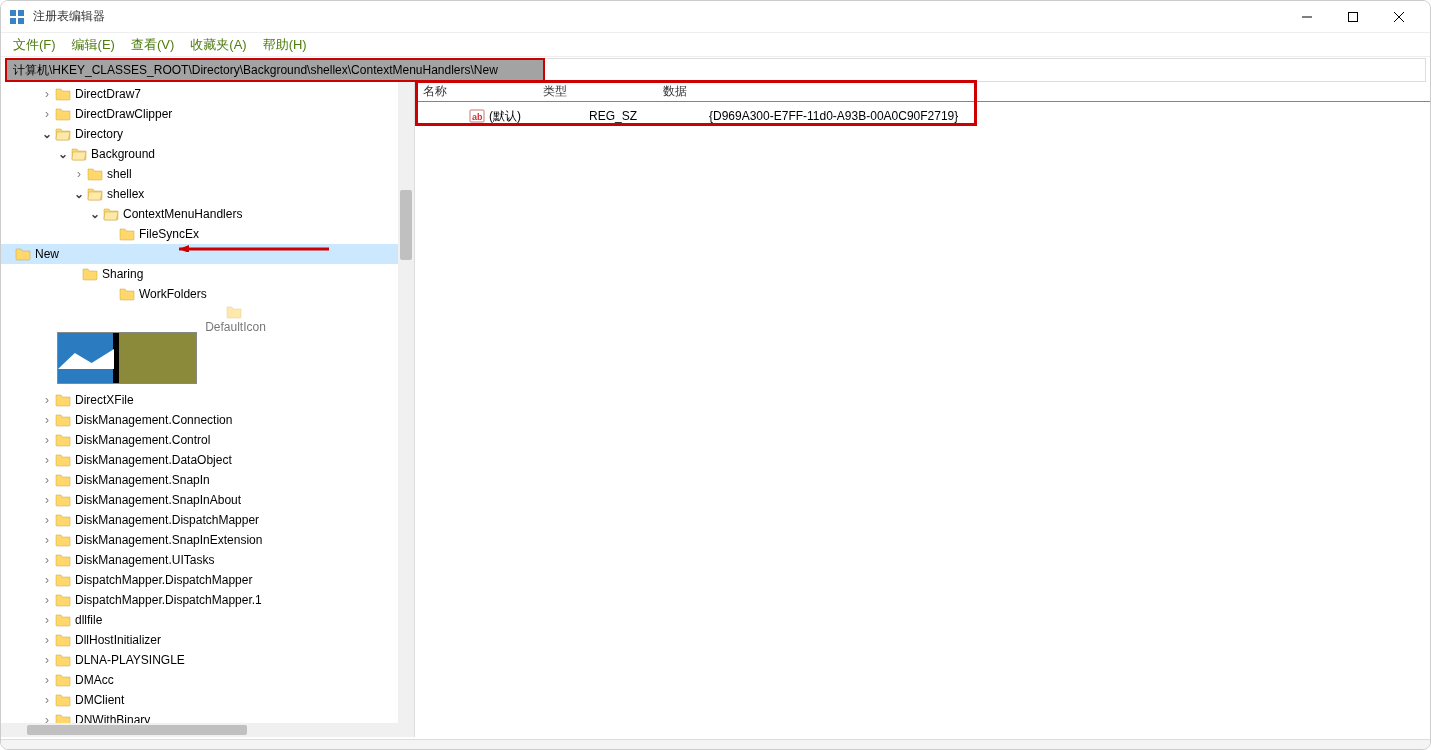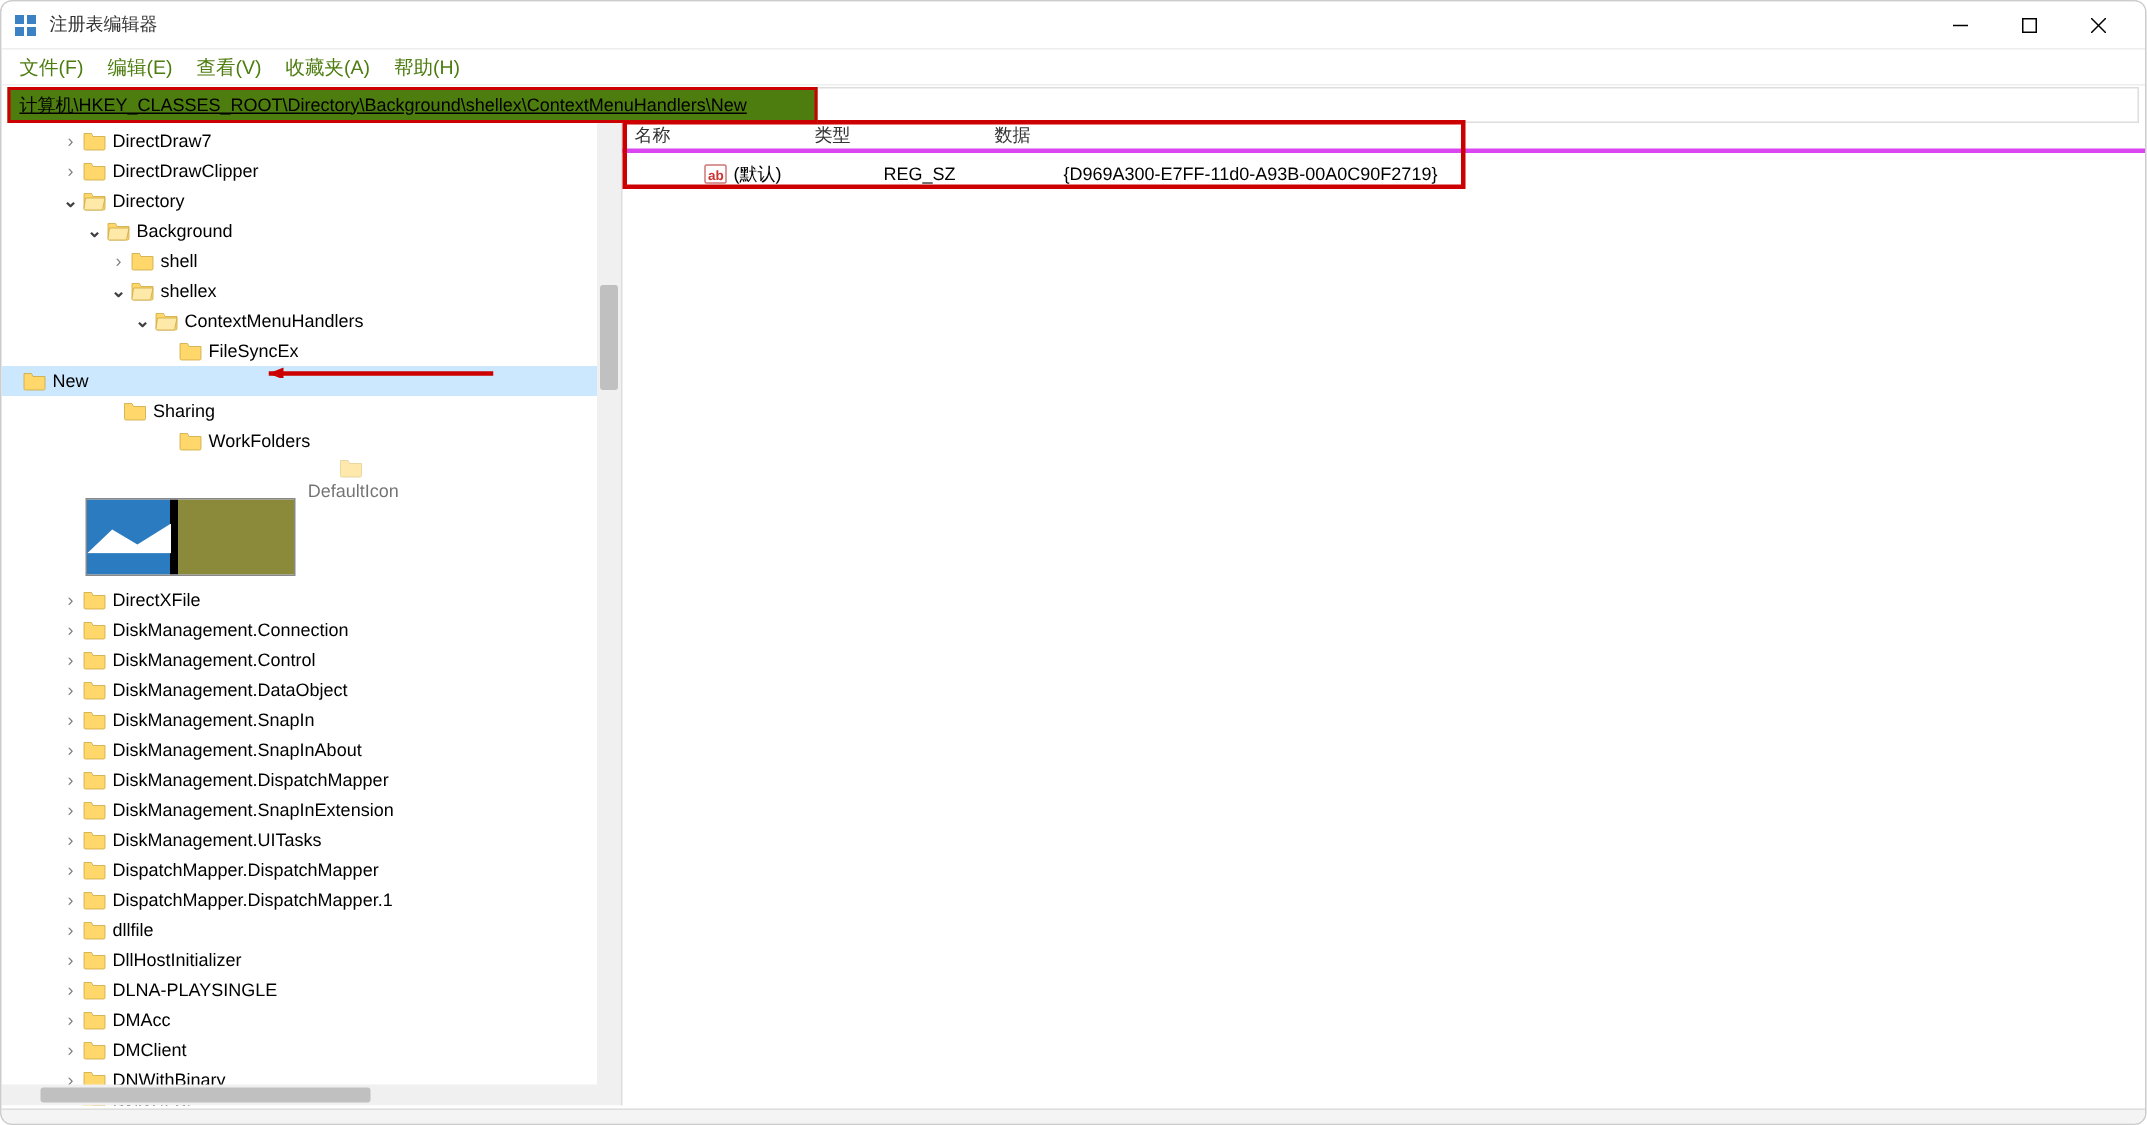--- a/index.html
+++ b/index.html
@@ -4,39 +4,39 @@
   <style>
     * { box-sizing: border-box; margin: 0; padding: 0; }
     body { font-family: "Microsoft YaHei", "Segoe UI", sans-serif; font-size: 12px; background: #fff; width: 1431px; height: 750px; overflow: hidden; border: 1px solid #ccc; border-radius: 8px; position: relative; }
     .titlebar { display: flex; align-items: center; height: 32px; padding: 0 8px; background: #fff; border-bottom: 1px solid #eee; }
     .titlebar .app-icon { width: 16px; height: 16px; margin-right: 8px; display: inline-flex; align-items: center; justify-content: center; }
     .titlebar .title { color: #333; font-size: 12px; flex: 1; }
     .win-controls { display: flex; gap: 0; margin-left: auto; }
     .win-btn { width: 46px; height: 32px; display: flex; align-items: center; justify-content: center; background: transparent; border: none; cursor: pointer; color: #333; }
     .menubar { display: flex; align-items: center; height: 24px; padding: 0 4px; border-bottom: 1px solid #eee; }
     .menu-item { padding: 2px 8px; cursor: pointer; color: #4d7c0f; font-size: 13px; }
-    .addressbar { height: 24px; border: 2.5px solid #c00; display: flex; align-items: center; padding: 0 6px; width: 540px; margin: 2px 0 0 2px; position: absolute; top: 55px; left: 2px; z-index: 5; background: #4d7c0f; text-decoration: underline; }
+    .addressbar { height: 24px; border: 2.5px solid #c00; display: flex; align-items: center; padding: 0 6px; width: 540px; margin: 2px 0 0 2px; position: absolute; top: 55px; left: 2px; z-index: 5; background: #a3a3a3; }
     .addressbar-full { height: 24px; border: 1px solid #ddd; border-left: none; display: flex; align-items: center; padding: 0 6px; position: absolute; top: 57px; left: 544px; right: 4px; background: #fff; }
     .addressbar-text { font-size: 12px; color: #000; white-space: nowrap; }
     .content { position: absolute; top: 81px; left: 0; right: 0; bottom: 12px; display: flex; }
     .tree-pane { width: 414px; border-right: 1px solid #ddd; overflow: hidden; position: relative; }
     .tree-scroll { position: absolute; top: 0; left: 0; right: 16px; bottom: 0; overflow: hidden; }
     .tree { padding-top: 2px; }
     .tree-row { display: flex; align-items: center; height: 20px; cursor: pointer; white-space: nowrap; }
     .tree-row.selected { background: #cce8ff; }
     .expander { width: 12px; height: 12px; display: inline-flex; align-items: center; justify-content: center; color: #888; font-size: 9px; margin-right: 2px; }
     .folder-icon { width: 16px; height: 16px; margin-right: 4px; display: inline-flex; align-items: center; justify-content: center; }
     .tree-label { color: #000; font-size: 12px; }
     .red-arrow { position: absolute; left: 178px; top: 162px; width: 150px; height: 8px; pointer-events: none; }
     .placeholder-img { margin: 8px 0 4px 56px; width: 140px; height: 52px; background: linear-gradient(90deg, #2a7bbf 0%, #2a7bbf 40%, #000 40%, #000 44%, #8a8a3a 44%, #8a8a3a 100%); border: 1px solid #888; }
     .placeholder-img-inner { width: 56px; height: 20px; background: #fff; margin-top: 16px; clip-path: polygon(0 100%, 30% 20%, 60% 70%, 100% 0, 100% 100%); }
     .vscrollbar { position: absolute; right: 0; top: 0; bottom: 0; width: 16px; background: #f0f0f0; }
     .vscroll-thumb { position: absolute; left: 2px; right: 2px; top: 108px; height: 70px; background: #c0c0c0; border-radius: 2px; }
     .details-pane { flex: 1; display: flex; flex-direction: column; position: relative; }
-    .cols-header { display: flex; height: 20px; border-bottom: 3px solid #d946ef; font-size: 12px; color: #333; align-items: center; }
+    .cols-header { display: flex; height: 20px; border-bottom: 1px solid #d946ef; font-size: 12px; color: #333; align-items: center; }
     .col { padding-left: 8px; border-right: 1px solid transparent; }
     .col.name { width: 120px; }
     .col.type { width: 120px; }
     .col.data { flex: 1; }
     .value-row { display: flex; align-items: center; height: 20px; font-size: 12px; cursor: pointer; margin-top: 4px; padding-left: 46px; }
     .vcol { padding-left: 8px; }
     .vcol.name { width: 120px; display: flex; align-items: center; }
     .vcol.type { width: 120px; }
     .vcol.data { flex: 1; }
     .str-icon { width: 16px; height: 16px; margin-right: 4px; display: inline-flex; align-items: center; justify-content: center; }

